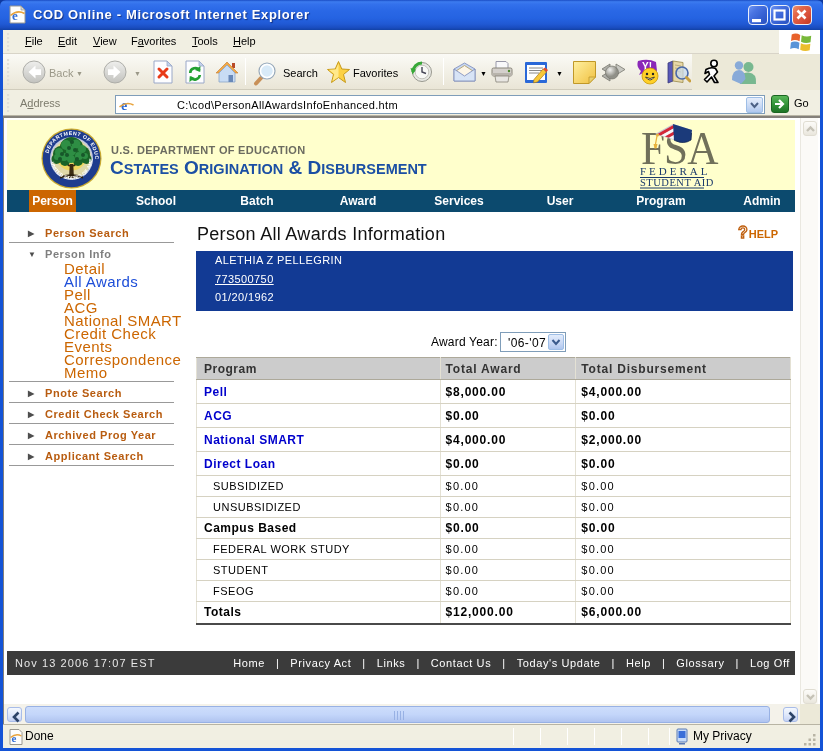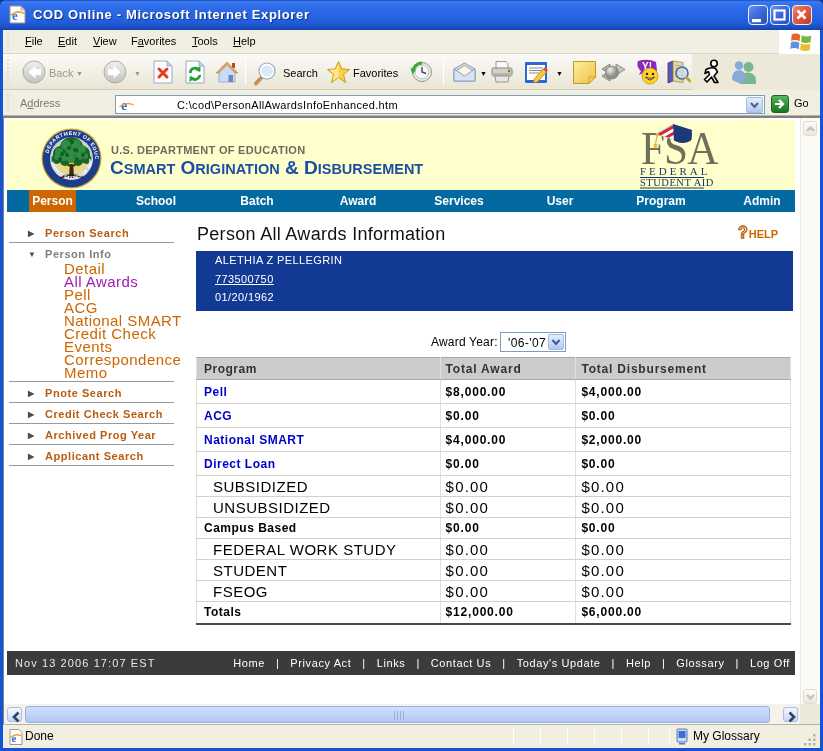--- a/index.html
+++ b/index.html
@@ -56,21 +56,21 @@
 #borderL { left:0; top:30px; width:3px; height:721px; background:#1453D6; }
 #borderR { left:820px; top:30px; width:3px; height:721px; background:#1453D6; }
 #borderB { left:0; top:748px; width:823px; height:3px; background:#1453D6; }
 
 
 #banner { position:absolute; left:3px; top:2px; width:788px; height:70px; background:#FFFFCC; }
 #deptline { position:absolute; left:104px; top:24px; font-size:11px; font-weight:bold; color:#6B6B60; letter-spacing:0.3px; }
 #codline { position:absolute; left:103px; top:37px; font-size:19px; font-weight:bold; color:#1B4FA4; letter-spacing:0px; }
 #codline .sc { font-size:14.5px; }
 
-#navbar { position:absolute; left:3px; top:72px; width:788px; height:22px; background:#0369a1; }
+#navbar { position:absolute; left:3px; top:72px; width:788px; height:22px; background:#0c4a6e; }
 .navitem { position:absolute; top:4px; font-size:12px; font-weight:bold; color:#fff; text-align:center; width:98px; }
 #navperson { position:absolute; left:22px; top:0; width:47px; height:22px; background:#CC6600; color:#fff; font-size:12px; font-weight:bold; text-align:center; padding-top:4px; }
 
 
 .side-top { position:absolute; font-size:11px; font-weight:bold; color:#B85C10; letter-spacing:0.55px; }
 .side-top .tri { color:#4D4D4D; margin-right:8px; font-size:8px; position:relative; top:-1px; letter-spacing:0; display:inline-block; width:9px; }
 .side-sep { position:absolute; left:5px; width:165px; height:1px; background:#999; }
 .side-sub { position:absolute; left:60px; font-size:15px; color:#CC6600; letter-spacing:0.45px; line-height:13px; }
 
 #heading { position:absolute; left:193px; top:106px; font-size:18px; color:#111; letter-spacing:0.3px;text-align:center; }
@@ -89,21 +89,21 @@
 
 
 #tbl { position:absolute; left:192px; top:239px; width:595px; border-collapse:collapse; font-size:12px; letter-spacing:0.5px; }
 #tbl td { border-bottom:1px solid #D6D2C2; border-right:1px solid #E4E1D4; padding:0 0 0 7px; vertical-align:middle; }
 #tbl td:first-child { border-left:1px solid #E4E1D4; }
 #tbl td + td { letter-spacing:0.8px; padding-left:5px; }
 #tbl tr.hdr td { background:#CCCCCC; font-weight:bold; color:#333; height:22px; border-bottom:1px solid #ADA99A; border-top:1px solid #ADA99A; }
 #tbl tr.link td { height:24px; }
 #tbl tr.link td.prog { color:#0000CC; }
 #tbl tr.link td { font-weight:bold; }
-#tbl tr.sub td { height:21px; font-size:15px; letter-spacing:0.5px; color:#000;margin-left:32px; }
+#tbl tr.sub td { height:21px; font-size:11px; letter-spacing:0.5px; color:#000;margin-left:32px; }
 #tbl tr.sub td + td { letter-spacing:1.2px; }
 #tbl tr.sub td.prog { padding-left:16px; }
 #tbl tr.bold td { height:21px; font-weight:bold; }
 #tbl tr.tot td { height:22px; font-weight:bold; border-bottom:2px solid #4A4A4A; }
 
 #footer { position:absolute; left:3px; top:533px; width:788px; height:24px; background:#3B3B3B; color:#fff; font-size:11px; letter-spacing:0.6px; }
 #fdate { position:absolute; left:8px; top:6px; color:#E8E8E8; letter-spacing:1.1px; }
 #flinks { position:absolute; right:5px; top:6px; }
 </style>
 </head>
@@ -367,21 +367,21 @@
             <circle cx="19" cy="31" r="2"></circle>
         </g>
         <defs>
             <path id="arcT" d="M 7 30.5 A 23.5 23.5 0 0 1 54 30.5"></path>
         <path id="arcB" d="M 9.5 30.5 A 21 21 0 0 0 51.5 30.5"></path>
           </defs>
         <text font-size="5.2" fill="#fff" font-family="Liberation Sans" font-weight="bold" letter-spacing="0.5"><textPath href="#arcT" startOffset="7%">DEPARTMENT OF EDUCATION</textPath></text>
         <text font-size="4.8" fill="#fff" font-family="Liberation Sans" font-weight="bold" letter-spacing="0.2"><textPath href="#arcB" startOffset="6%">UNITED STATES OF AMERICA</textPath></text>
       </svg>
       <div id="deptline">U.S. DEPARTMENT OF EDUCATION</div>
-      <div id="codline"><span>C</span><span class="sc">SMART</span> <span>O</span><span class="sc">RIGINATION</span> <span>&amp; D</span><span class="sc">ISBURSEMENT</span></div>
+      <div id="codline"><span>C</span><span class="sc">STATES</span> <span>O</span><span class="sc">RIGINATION</span> <span>&amp; D</span><span class="sc">ISBURSEMENT</span></div>
 
       <div style="position:absolute;left:628px;top:0px;width:90px;height:88px">
         <svg width="90" height="69" viewBox="0 0 90 69">
           <g transform="translate(6,44)">
               <text x="0" y="0" font-family="Liberation Serif" font-size="46" fill="#70705A" transform="scale(0.94,1.0)" letter-spacing="-1">FSA</text>
             </g>
           <g>
             <path d="M20 14 L38 4 L57 10 L39 20 Z" fill="#C8C8D4"></path>
             <path d="M22 14.2 L38 5.2 L42 6.4 L26 15.4 Z" fill="#D42838"></path>
             <path d="M26 15.4 L42 6.4 L46 7.6 L30 16.6 Z" fill="#F8F8F8"></path>
@@ -409,21 +409,21 @@
       <div class="navitem" style="left:403px">Services</div>
       <div class="navitem" style="left:504px">User</div>
       <div class="navitem" style="left:605px">Program</div>
       <div class="navitem" style="left:706px">Admin</div>
     </div>
 
     <div class="side-top" style="left:24px;top:109px"><span class="tri">▶</span>Person Search</div>
     <div class="side-sep" style="top:124px"></div>
     <div class="side-top" style="left:24px;top:130px;color:#7F7F7F"><span class="tri">▼</span>Person Info</div>
     <div class="side-sub" style="top:144px">Detail</div>
-    <div class="side-sub" style="top:157px;color:#a21caf">All Awards</div>
+    <div class="side-sub" style="top:157px;color:#1d4ed8">All Awards</div>
     <div class="side-sub" style="top:170px">Pell</div>
     <div class="side-sub" style="top:183px">ACG</div>
     <div class="side-sub" style="top:196px">National SMART</div>
     <div class="side-sub" style="top:209px">Credit Check</div>
     <div class="side-sub" style="top:222px">Events</div>
     <div class="side-sub" style="top:235px">Correspondence</div>
     <div class="side-sub" style="top:248px">Memo</div>
     <div class="side-sep" style="top:263px"></div>
     <div class="side-top" style="left:24px;top:269px"><span class="tri">▶</span>Pnote Search</div>
     <div class="side-sep" style="top:284px"></div>
@@ -559,21 +559,21 @@
   <div class="spane" style="left:564px"></div>
   <div class="spane" style="left:591px"></div>
   <div class="spane" style="left:618px"></div>
   <div class="spane" style="left:645px"></div>
   <div class="spane" style="left:666px"></div>
   <svg style="position:absolute;left:671px;top:3px" width="16" height="17" viewBox="0 0 16 17">
     <rect x="3" y="1" width="10" height="13" rx="1" fill="#C8DCF8" stroke="#5A7AB4"></rect>
     <rect x="4.5" y="3" width="7" height="7" fill="#3A6FD8"></rect>
     <rect x="5" y="15" width="6" height="1.5" fill="#5A7AB4"></rect>
   </svg>
-  <div class="stext" style="left:690px">My Glossary</div>
+  <div class="stext" style="left:690px">My Privacy</div>
   <svg style="position:absolute;left:800px;top:8px" width="14" height="14">
     <g fill="#B8B4A4">
         <rect x="10" y="1" width="2.5" height="2.5"></rect>
         <rect x="10" y="5.5" width="2.5" height="2.5"></rect>
         <rect x="5.5" y="5.5" width="2.5" height="2.5"></rect>
         <rect x="10" y="10" width="2.5" height="2.5"></rect>
         <rect x="5.5" y="10" width="2.5" height="2.5"></rect>
         <rect x="1" y="10" width="2.5" height="2.5"></rect>
       </g>
   </svg>

